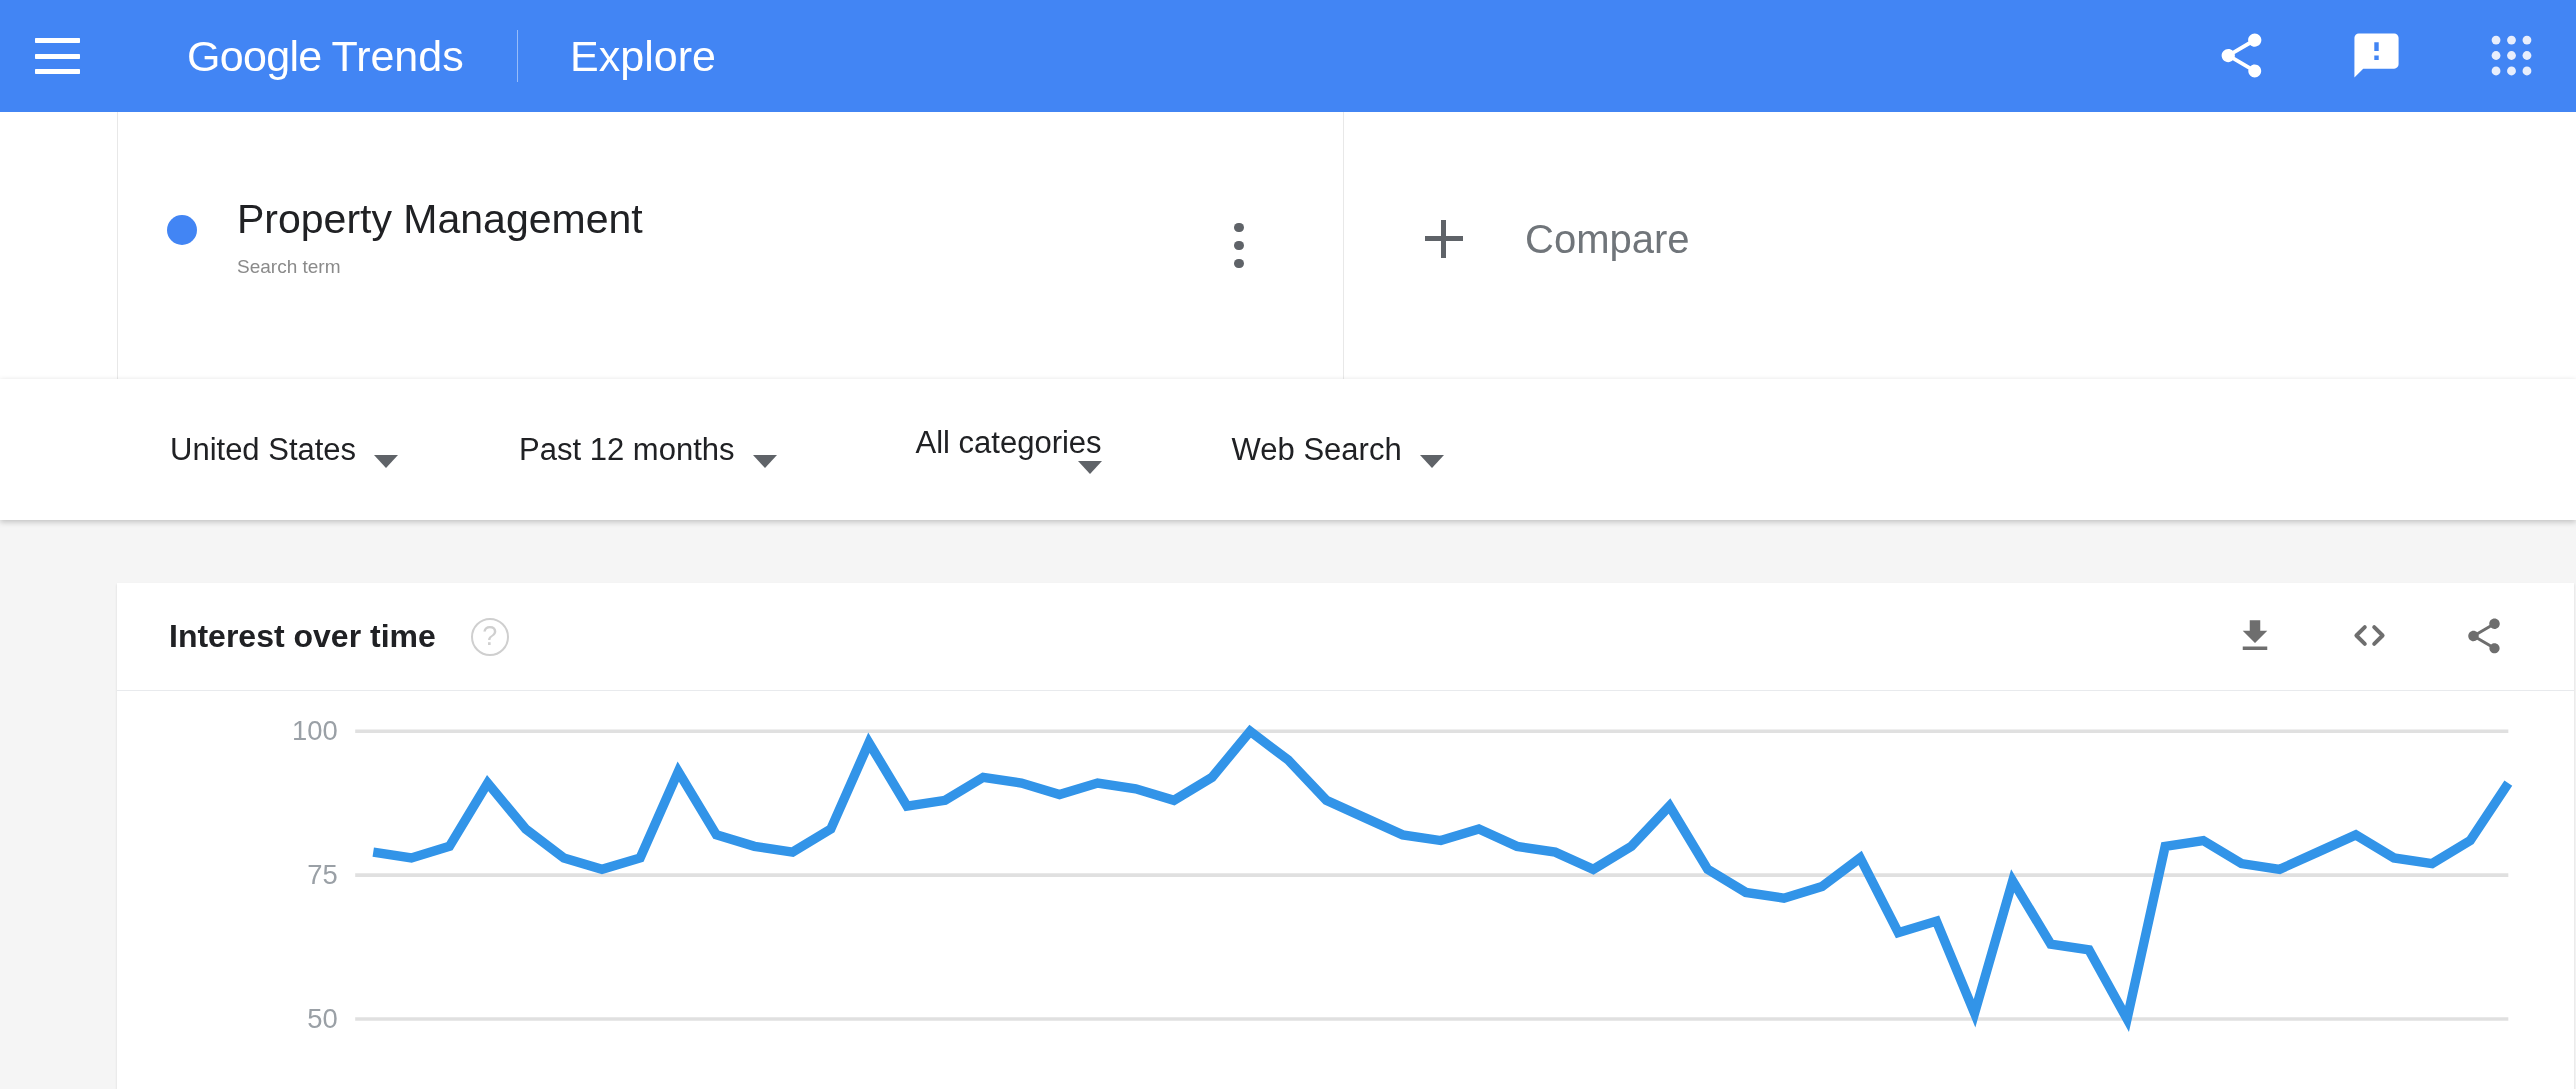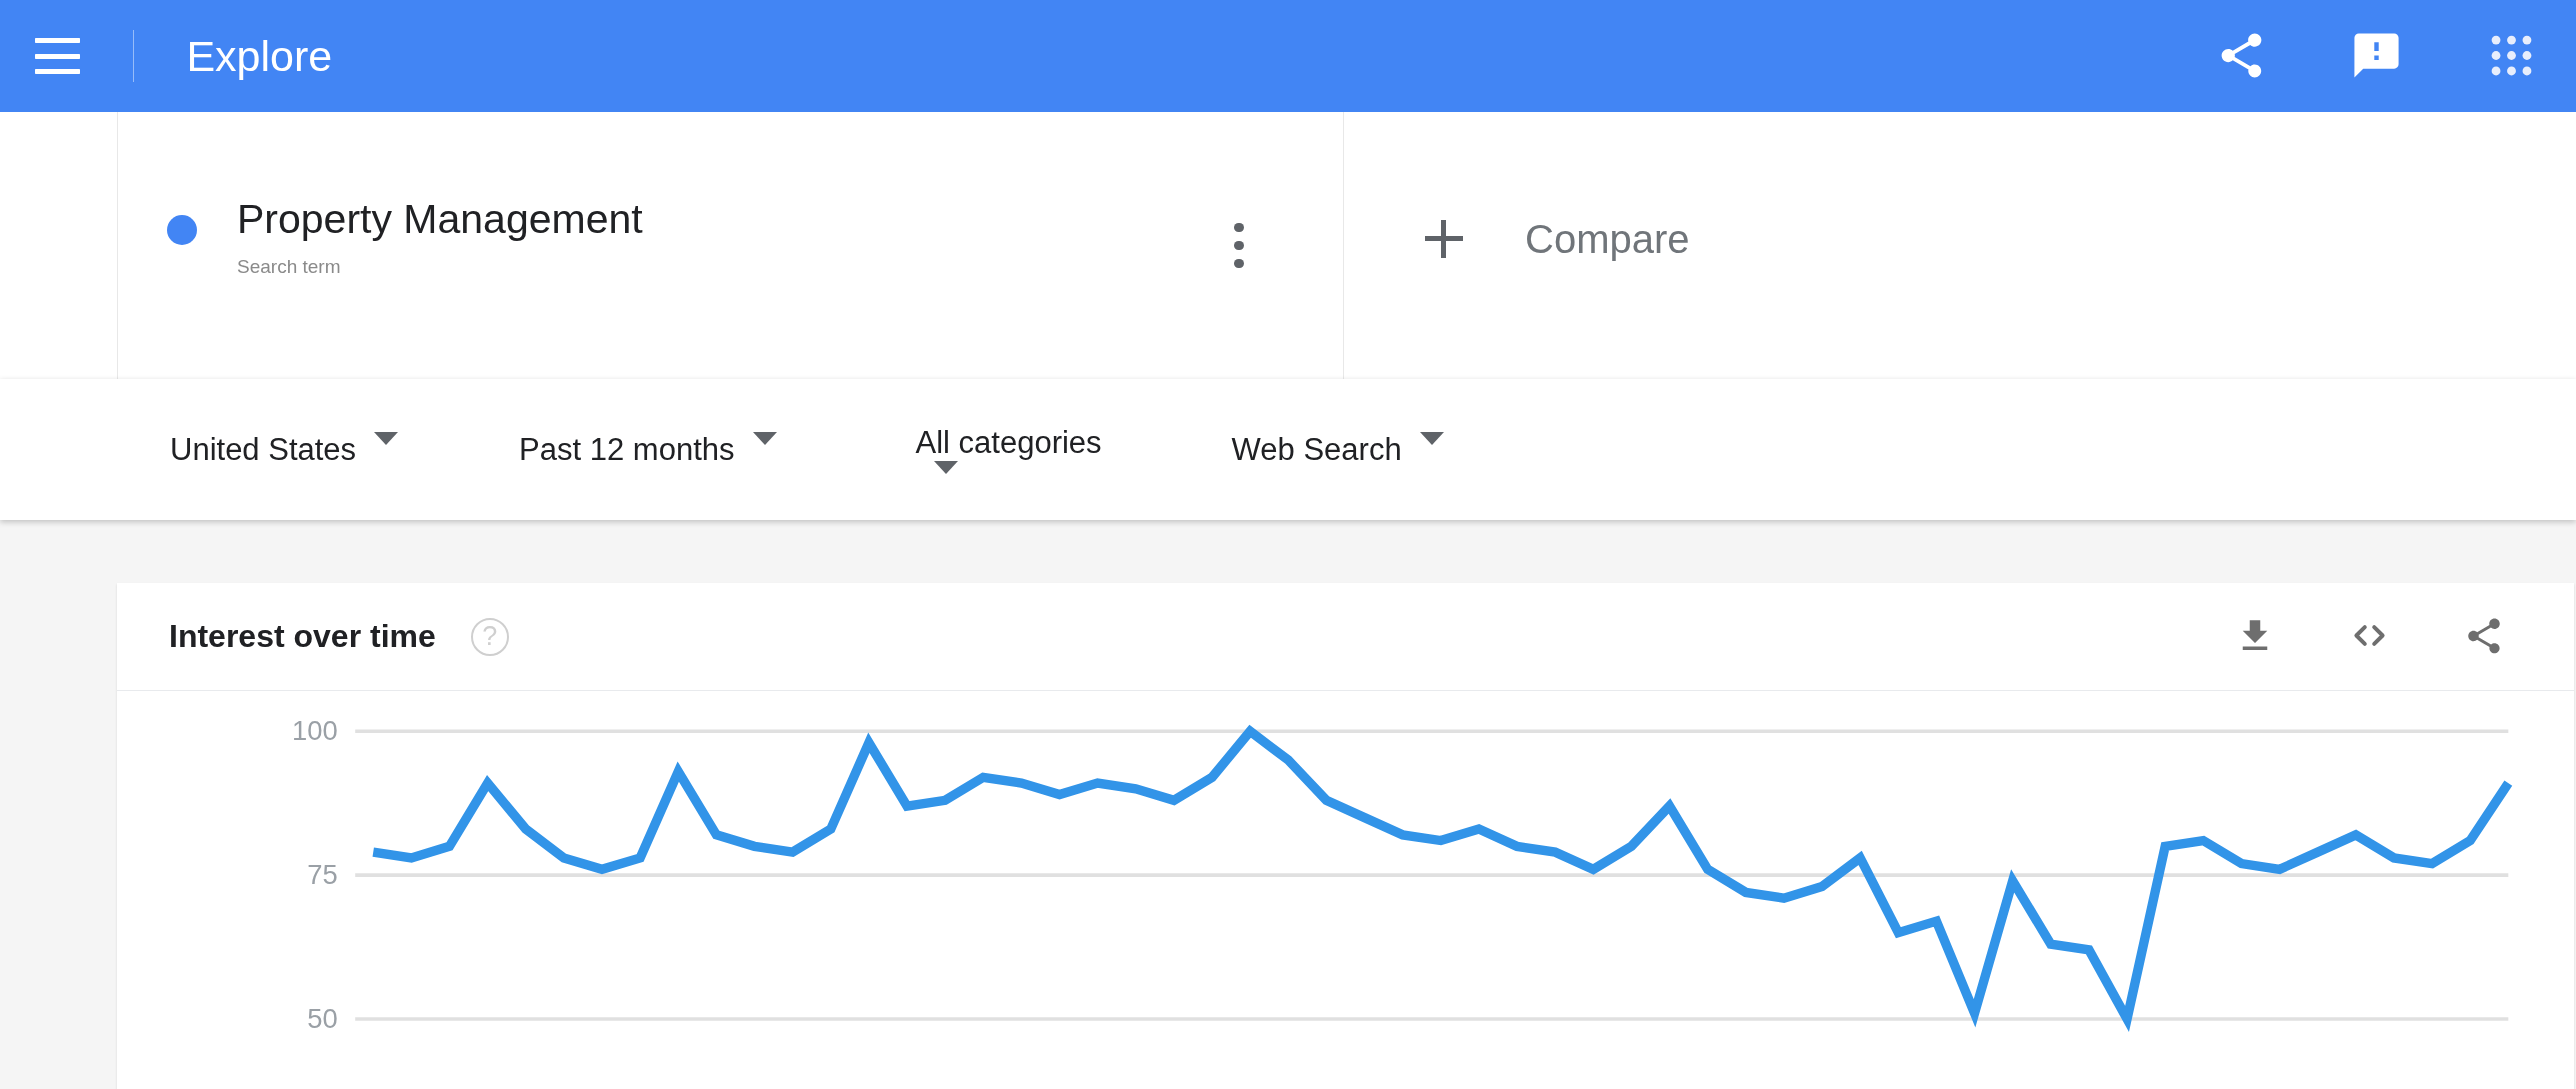--- a/index.html
+++ b/index.html
@@ -84,21 +84,21 @@
   
   .filterbar {
     position: absolute; left: 0; top: 379px;
     width: 2576px; height: 141px;
     background: #fff;
     display: flex; align-items: center;
     box-shadow: 0 2.2px 5.8px rgba(0,0,0,.22);
     z-index: 3;
   }
   .filter {
-    display: flex; align-items: flex-start; cursor: pointer; white-space: nowrap;
+    display: flex; align-items: flex-end; cursor: pointer; white-space: nowrap;
   }
   .filter .flabel { font-size: 31px; color: #202124; font-weight: 400; }
   .caret {
     margin-left: 18px;
     width: 0; height: 0;
     border-left: 12.3px solid transparent;
     border-right: 12.3px solid transparent;
     border-top: 13px solid #5f6368;
   }
 
@@ -134,20 +134,24 @@
   }
 </style>
 </head>
 <body>
 
 <div class="appbar">
   <div class="hamburger">
     <span></span>
       <span></span>
       <span></span>
+  </div>
+  <div class="brand">
+    <span class="g-logo">Google</span>
+    <span class="g-trends">Trends</span>
   </div>
   <div class="vdivider"></div>
   <div class="explore">Explore</div>
 
   <div class="appbar-actions">
     <span class="ic">
       <svg width="53" height="53" viewBox="0 0 24 24" fill="#ffffff">
         <path d="M18 16.08c-.76 0-1.44.3-1.96.77L8.91 12.7c.05-.23.09-.46.09-.7s-.04-.47-.09-.7l7.05-4.11c.54.5 1.25.81 2.04.81 1.66 0 3-1.34 3-3s-1.34-3-3-3-3 1.34-3 3c0 .24.04.47.09.7L8.04 9.81C7.5 9.31 6.79 9 6 9c-1.66 0-3 1.34-3 3s1.34 3 3 3c.79 0 1.5-.31 2.04-.81l7.12 4.16c-.05.21-.08.43-.08.65 0 1.61 1.31 2.92 2.92 2.92s2.92-1.31 2.92-2.92-1.31-2.92-2.92-2.92z"></path>
       </svg>
     </span>

